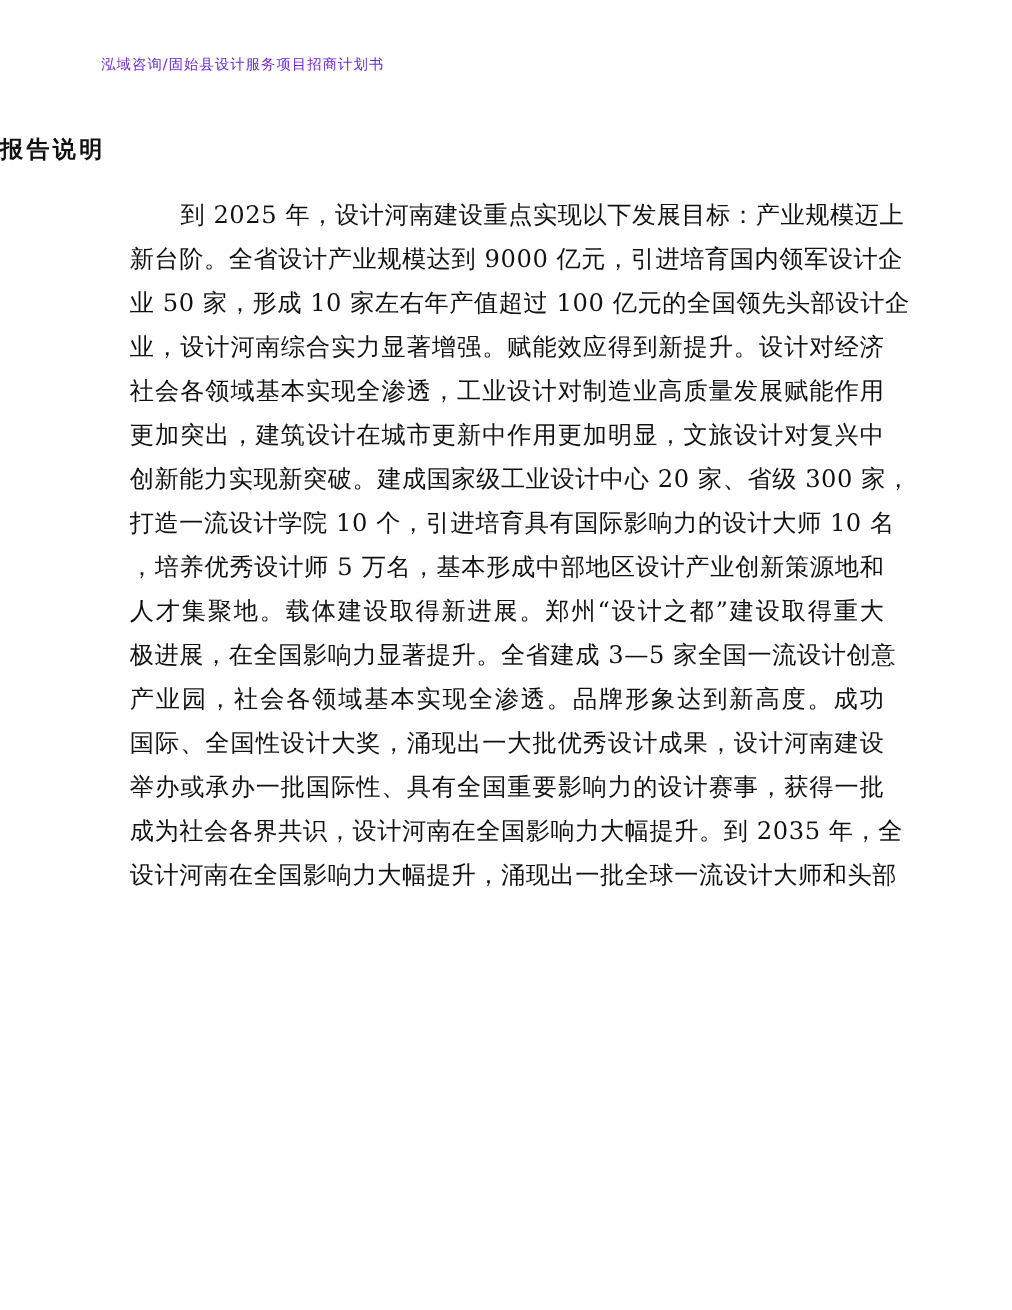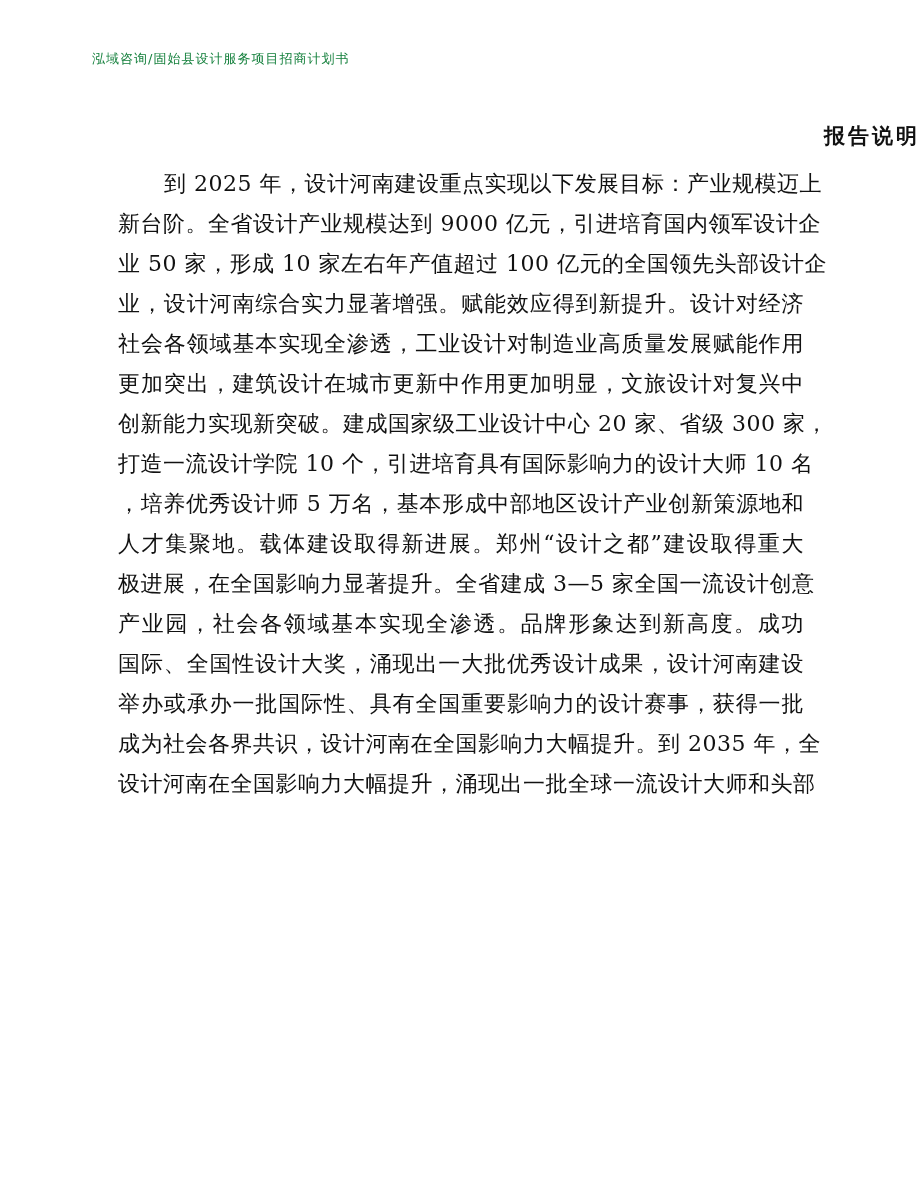--- a/index.html
+++ b/index.html
@@ -13,30 +13,30 @@
       position: relative;
       overflow: hidden;
       font-family: "DejaVu Serif", "Liberation Serif", serif;
       color: #111111;
     }
     .page-header {
       position: absolute;
       left: 92px;
       top: 50px;
       font-size: 13px;
-      color: #15803d;
+      color: #6d28d9;
       letter-spacing: 1px;
       font-family: "DejaVu Sans", "Liberation Sans", sans-serif;
     }
     .doc-title {
       position: absolute;
       left: 0;
       width: 920px;
       top: 122px;
-      text-align: right;
+      text-align: left;
       font-size: 21px;
       font-weight: bold;
       letter-spacing: 3px;
       font-family: "DejaVu Sans", "Liberation Sans", sans-serif;
     }
     .body-text {
       position: absolute;
       left: 118px;
       top: 164px;
       width: 686px;
@@ -45,20 +45,21 @@
       height: 40px;
       line-height: 40px;
       font-size: 22px;
       white-space: nowrap;
       text-align: justify;
       text-align-last: justify;
       letter-spacing: 0.5px;
     }
     .line.indent {
       padding-left: 46px;
+      margin-top: 13px;
     }
   </style>
 </head>
 <body>
 
 <div class="page-header">泓域咨询/固始县设计服务项目招商计划书</div>
 
 <div class="doc-title">报告说明</div>
 
 <div class="body-text">

